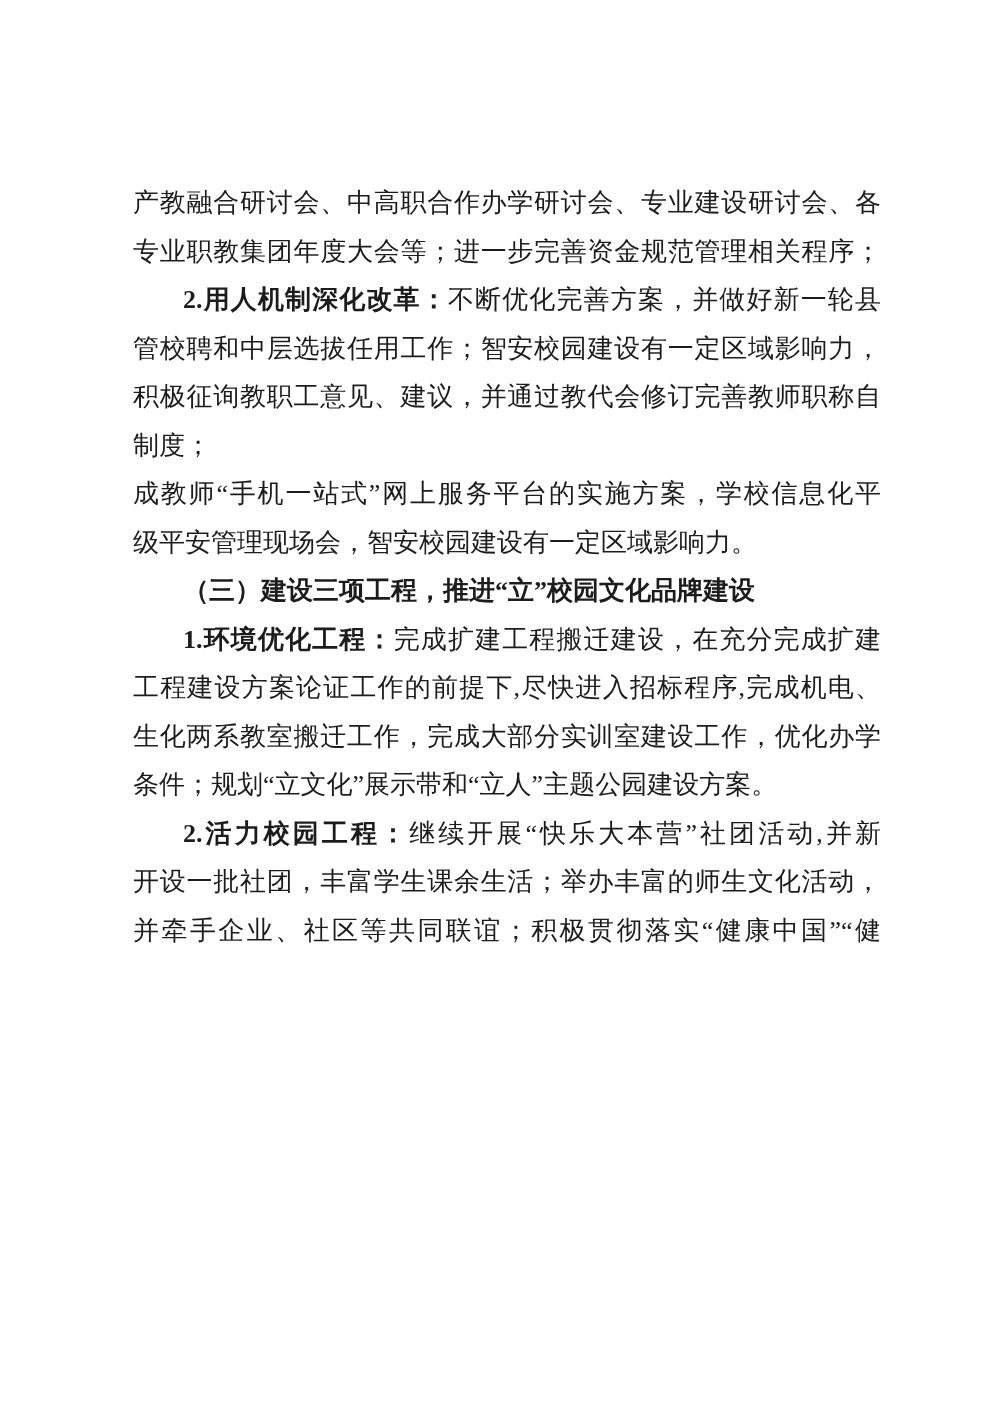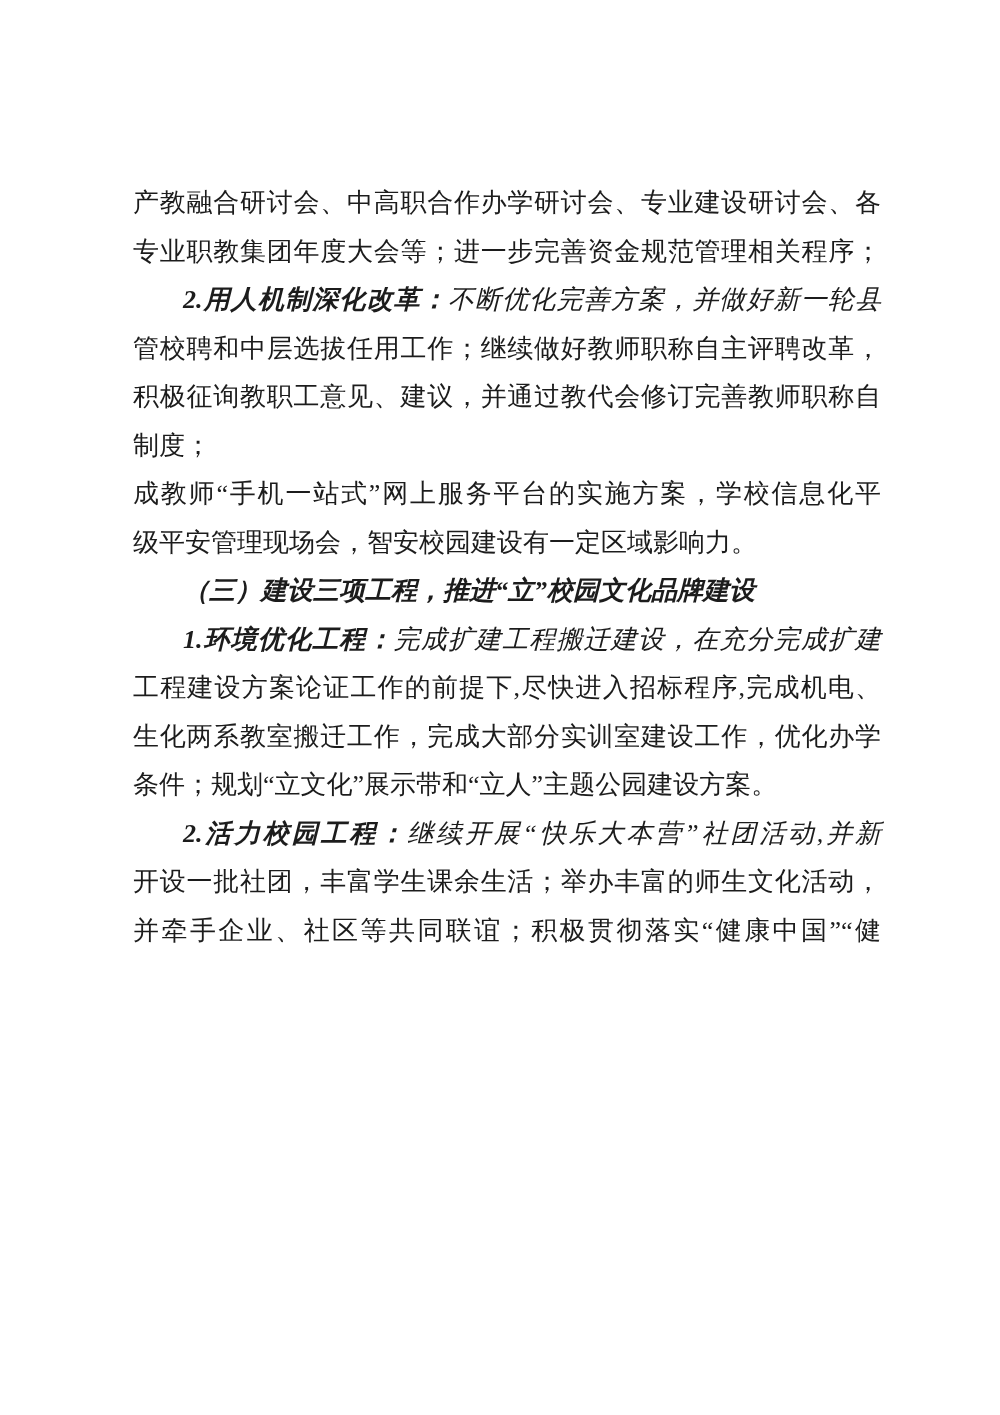--- a/index.html
+++ b/index.html
@@ -29,21 +29,20 @@
     height: 48.5px;
     overflow: visible;
     text-align: left;
   }
   .line.justify {
     text-align: justify;
     text-align-last: justify;
   }
   .line.indent {
     padding-left: 50px;
-    font-style: italic;
   }
   .seg.bold {
     font-weight: 700;
   }
   .footer {
     position: absolute;
     top: 1303px;
     left: 0;
     width: 100%;
     text-align: center;
@@ -53,21 +52,21 @@
   }
 </style>
 </head>
 <body>
 
 <div class="page">
   <div class="text-block">
       <div class="line justify"><span class="seg">产教融合研讨会、中高职合作办学研讨会、专业建设研讨会、各</span></div>
       <div class="line justify"><span class="seg">专业职教集团年度大会等；进一步完善资金规范管理相关程序；</span></div>
       <div class="line indent justify"><span class="seg bold">2.用人机制深化改革：</span><span class="seg">不断优化完善方案，并做好新一轮县</span></div>
-      <div class="line justify"><span class="seg">管校聘和中层选拔任用工作；继续做好教师职称自主评聘改革，</span></div>
+      <div class="line justify"><span class="seg">管校聘和中层选拔任用工作；智安校园建设有一定区域影响力，</span></div>
       <div class="line justify"><span class="seg">积极征询教职工意见、建议，并通过教代会修订完善教师职称自</span></div>
       <div class="line"><span class="seg">制度；</span></div>
       <div class="line justify"><span class="seg">成教师“手机一站式”网上服务平台的实施方案，学校信息化平</span></div>
       <div class="line"><span class="seg">级平安管理现场会，智安校园建设有一定区域影响力。</span></div>
       <div class="line indent"><span class="seg bold">（三）建设三项工程，推进“立”校园文化品牌建设</span></div>
       <div class="line indent justify"><span class="seg bold">1.环境优化工程：</span><span class="seg">完成扩建工程搬迁建设，在充分完成扩建</span></div>
       <div class="line justify"><span class="seg">工程建设方案论证工作的前提下,尽快进入招标程序,完成机电、</span></div>
       <div class="line justify"><span class="seg">生化两系教室搬迁工作，完成大部分实训室建设工作，优化办学</span></div>
       <div class="line"><span class="seg">条件；规划“立文化”展示带和“立人”主题公园建设方案。</span></div>
       <div class="line indent justify"><span class="seg bold">2.活力校园工程：</span><span class="seg">继续开展“快乐大本营”社团活动,并新</span></div>

